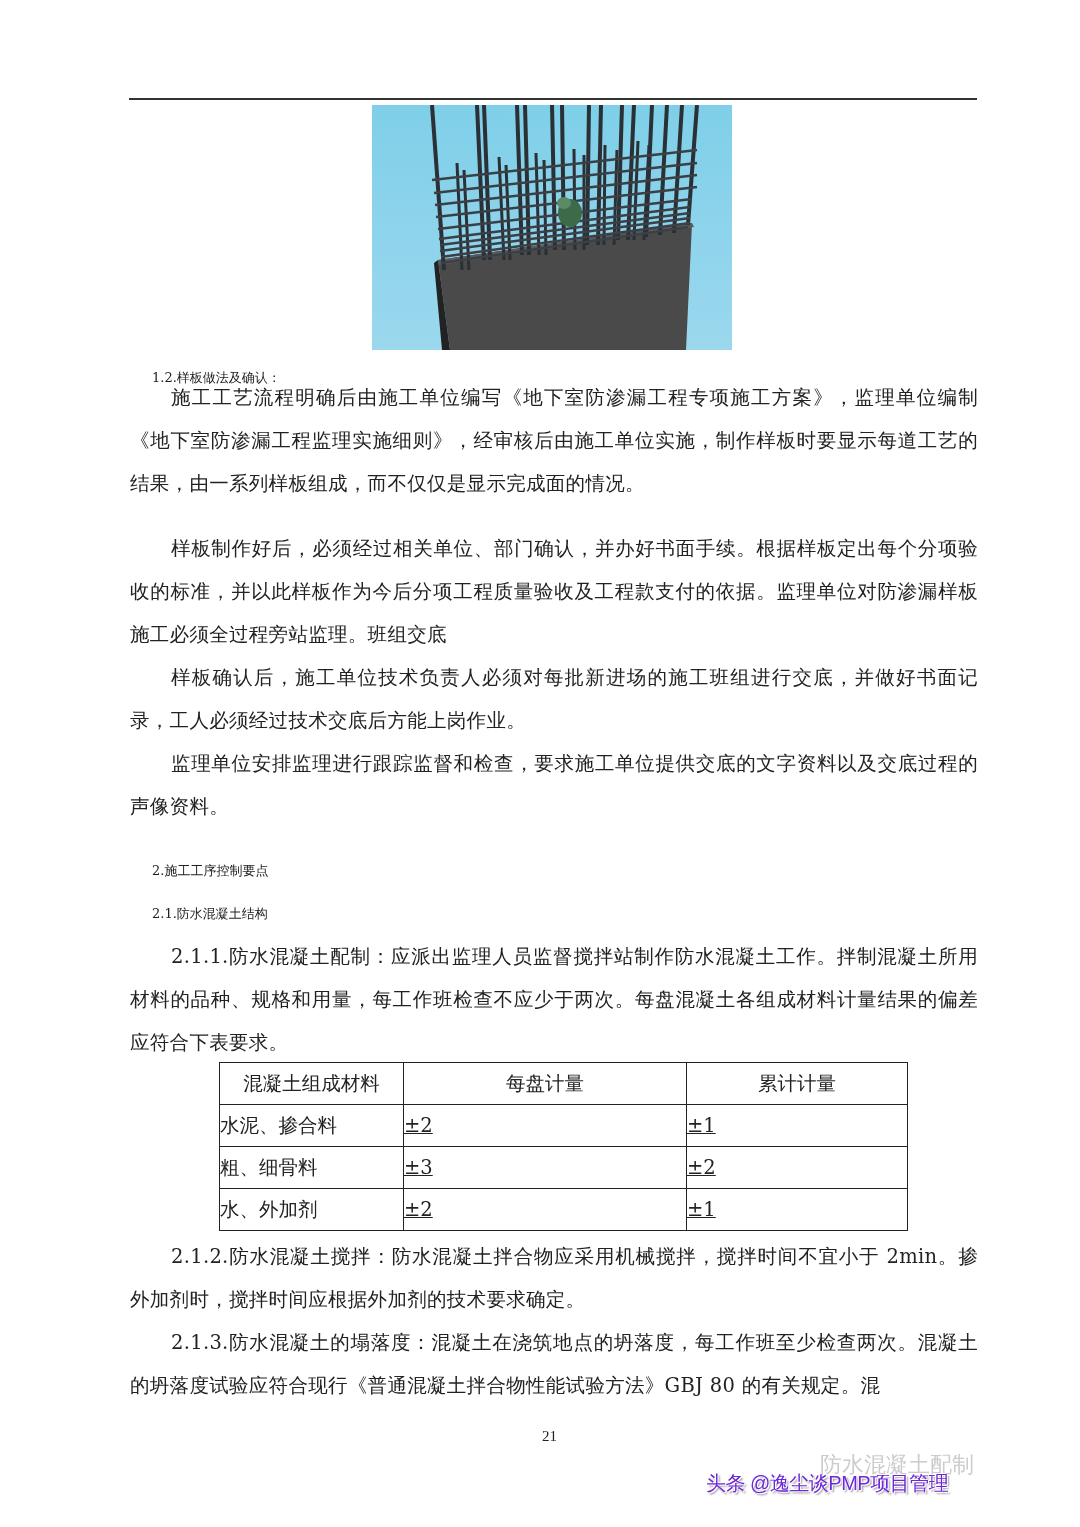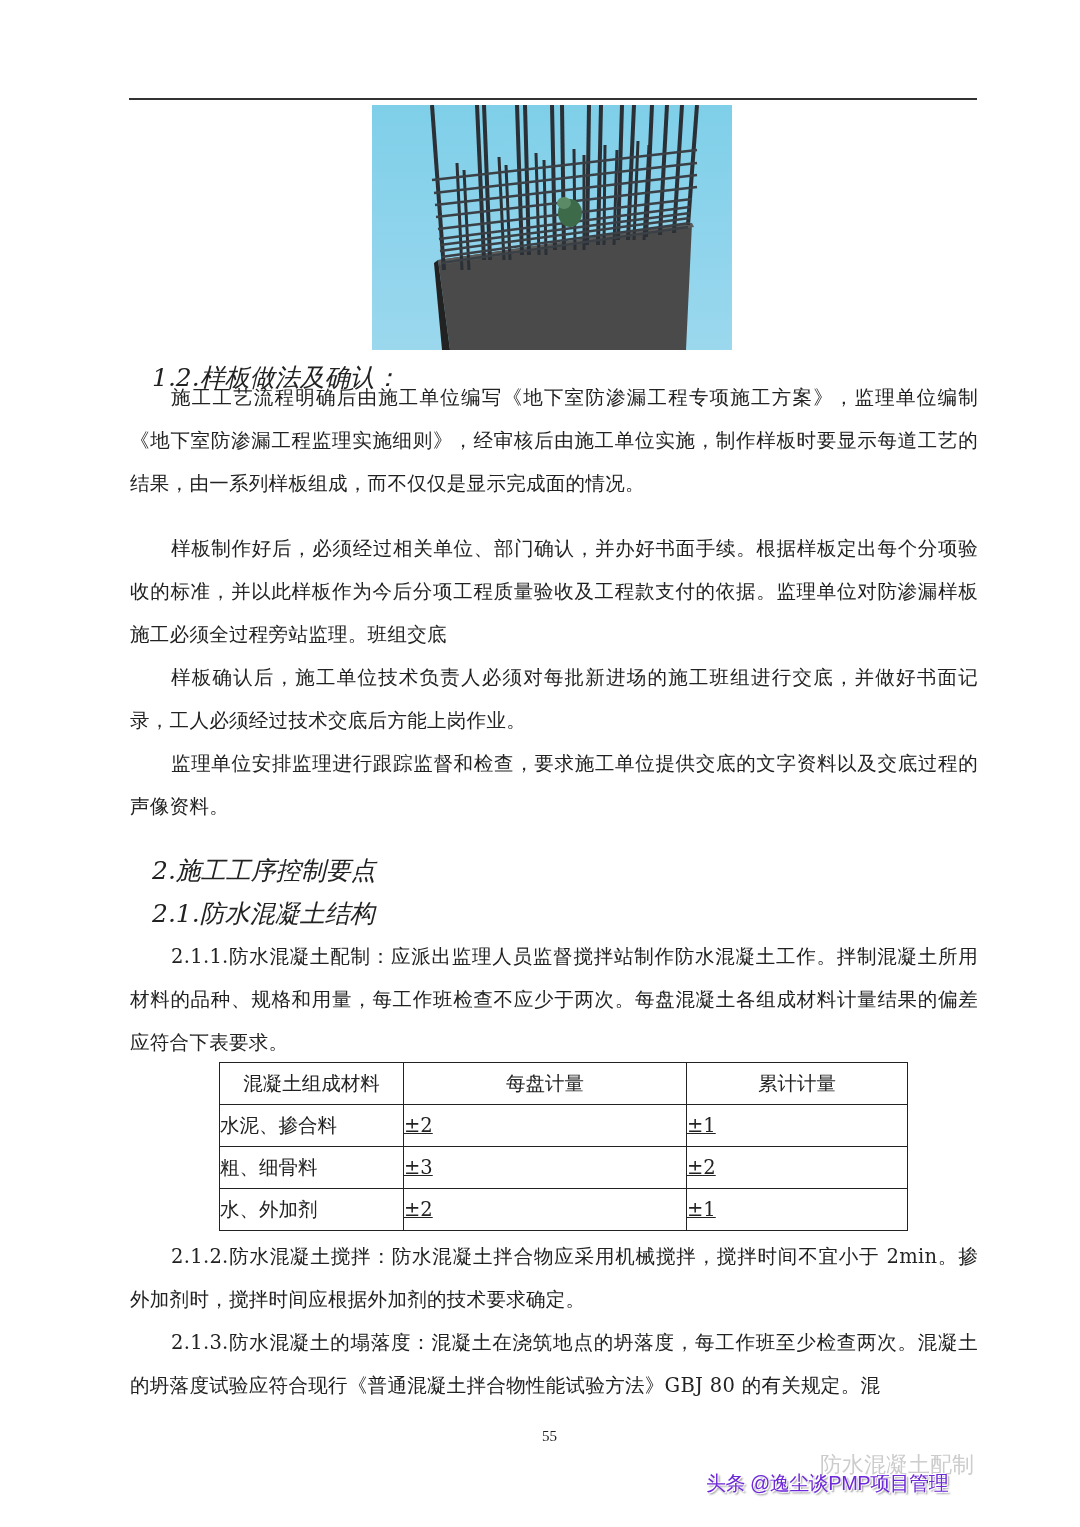--- a/index.html
+++ b/index.html
@@ -4,21 +4,21 @@
   <style>
     html, body { margin: 0; padding: 0; background: #ffffff; }
     body { width: 1080px; height: 1527px; position: relative; overflow: hidden;
            font-family: "DejaVu Serif", "Liberation Serif", serif; color: #222; }
     .header-rule { position: absolute; left: 129px; top: 98px; width: 848px; height: 2px; background: #333; }
     .figure { position: absolute; left: 372px; top: 105px; width: 360px; height: 245px;
               background: linear-gradient(#7fcfe9, #9bd8ee); overflow: hidden; }
     .para { position: absolute; left: 130px; width: 848px; font-size: 19.5px; line-height: 43px;
             letter-spacing: 0.3px; text-align: justify; }
     .indent { text-indent: 41px; }
-    .h { position: absolute; left: 152px; font-size: 25px; line-height: 43px; font-style: italic; }
+    .h { position: absolute; left: 152px; font-size: 13px; line-height: 43px; }
     table.spec { position: absolute; left: 219px; top: 1062px; width: 689px; border-collapse: collapse;
                  font-size: 19.5px; }
     table.spec td, table.spec th { border: 1.5px solid #222; height: 41px; font-weight: normal; padding: 0; }
     .u { text-decoration: underline; }
     .pagenum { position: absolute; left: 542px; top: 1428px; font-size: 15px; font-family: "Liberation Serif", serif; }
     .watermark { position: absolute; left: 706px; top: 1470px; font-size: 20px; color: #6d28d9;
                  font-family: Liberation Sans, sans-serif; text-shadow: 1px 1px 0 #fff, -1px -1px 0 #fff, 2px 2px 2px #888; letter-spacing: -0.5px; }
     .watermark-faint { position: absolute; left: 820px; top: 1450px; font-size: 22px; color: #ccc;
                        font-family: "DejaVu Sans", sans-serif; }
   </style>
@@ -116,15 +116,15 @@
     <td>水、外加剂</td>
     <td class="u">±2</td>
     <td class="u">±1</td>
   </tr>
 </tbody>
   </table>
 
 <div class="para indent" style="top:1235px;">2.1.2.防水混凝土搅拌：防水混凝土拌合物应采用机械搅拌，搅拌时间不宜小于 2min。掺外加剂时，搅拌时间应根据外加剂的技术要求确定。</div>
 <div class="para indent" style="top:1321px;">2.1.3.防水混凝土的塌落度：混凝土在浇筑地点的坍落度，每工作班至少检查两次。混凝土的坍落度试验应符合现行《普通混凝土拌合物性能试验方法》GBJ 80 的有关规定。混</div>
 
-<div class="pagenum">55</div>
+<div class="pagenum">21</div>
 <div class="watermark-faint">防水混凝土配制</div>
 <div class="watermark">头条 @逸尘谈PMP项目管理</div>
 
 </body></html>

